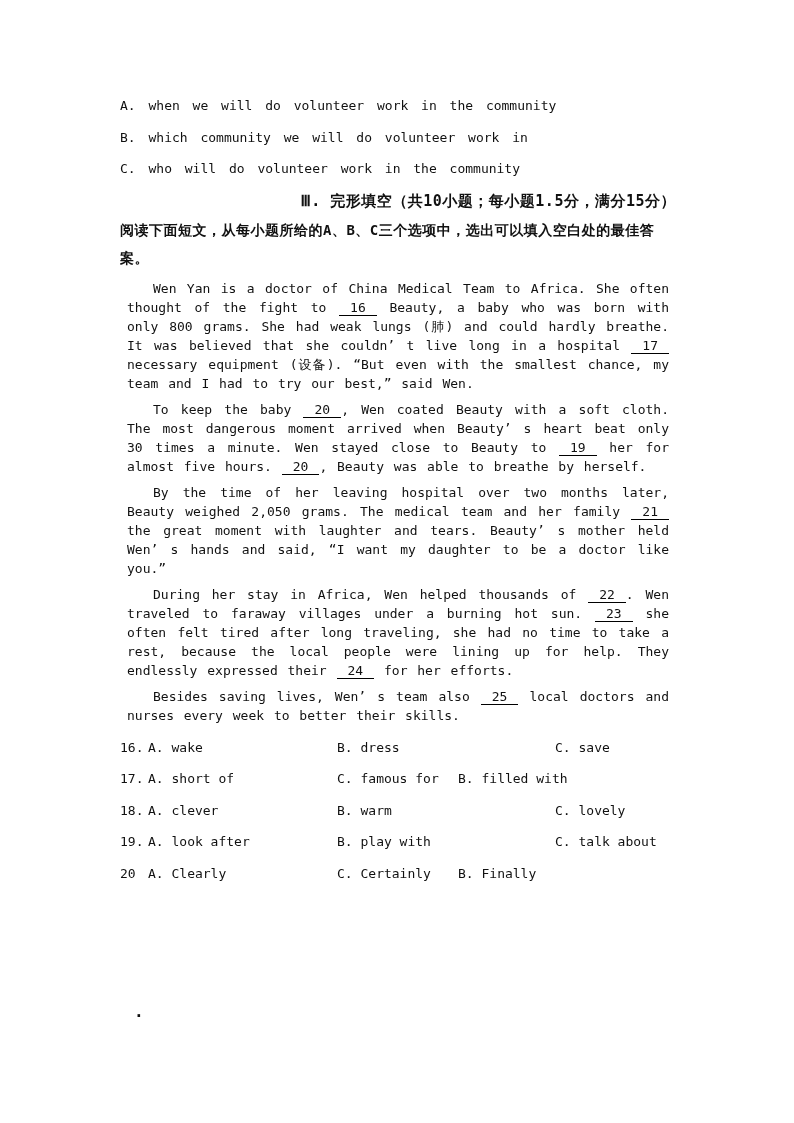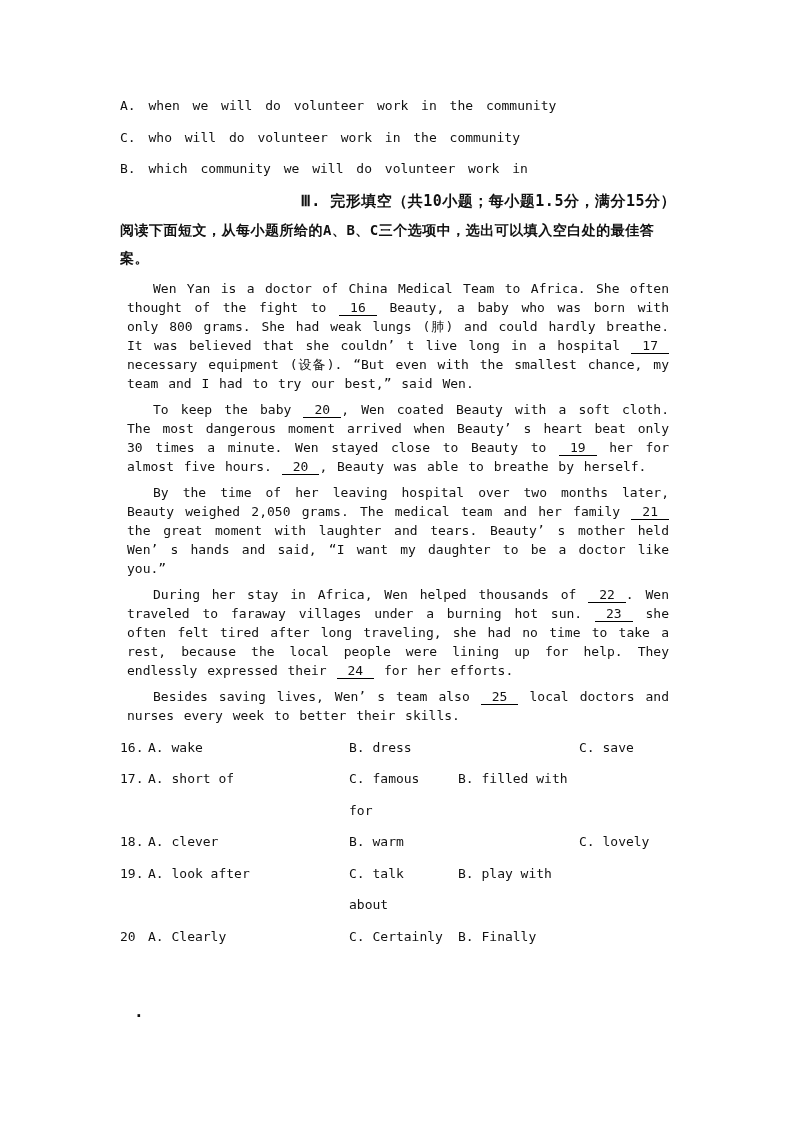--- a/index.html
+++ b/index.html
@@ -52,21 +52,20 @@
   .blank {
     border-bottom: 1px solid #000;
     padding: 0 11px;
     white-space: nowrap;
   }
   .questions { margin-top: 1px; }
   .q-row {
     display: flex;
     font-size: 13px;
     line-height: 31.5px;
-    gap: 12px;
   }
   .q-cell { display: block; }
   .c1 { width: 217px; }
   .c2 { width: 218px; }
   .c3 { flex: 1; }
   .q-num { display: inline-block; min-width: 28px; }
   .stray {
     position: absolute;
     left: 134px; top: 1004px;
     font-size: 16px;
@@ -74,22 +73,22 @@
     line-height: 16px;
   }
 </style>
 </head>
 <body>
 
 <div class="page">
   <div class="content">
 
     <div class="opt-line">A. when we will do volunteer work in the community</div>
+    <div class="opt-line">B. which community we will do volunteer work in</div>
     <div class="opt-line">C. who will do volunteer work in the community</div>
-    <div class="opt-line">B. which community we will do volunteer work in</div>
 
     <div class="heading">Ⅲ. 完形填空（共10小题；每小题1.5分，满分15分）</div>
     <div class="instructions">阅读下面短文，从每小题所给的A、B、C三个选项中，选出可以填入空白处的最佳答案。</div>
 
     <p class="para">Wen Yan is a doctor of China Medical Team to Africa. She often thought of the fight to <span class="blank">16</span> Beauty, a baby who was born with only 800 grams. She had weak lungs (肺) and could hardly breathe. It was believed that she couldn’ t live long in a hospital <span class="blank">17</span> necessary equipment (设备). “But even with the smallest chance, my team and I had to try our best,” said Wen.</p>
     <p class="para">To keep the baby <span class="blank">20</span>, Wen coated Beauty with a soft cloth. The most dangerous moment arrived when Beauty’ s heart beat only 30 times a minute. Wen stayed close to Beauty to <span class="blank">19</span> her for almost five hours. <span class="blank">20</span>, Beauty was able to breathe by herself.</p>
     <p class="para">By the time of her leaving hospital over two months later, Beauty weighed 2,050 grams. The medical team and her family <span class="blank">21</span> the great moment with laughter and tears. Beauty’ s mother held Wen’ s hands and said, “I want my daughter to be a doctor like you.”</p>
     <p class="para">During her stay in Africa, Wen helped thousands of <span class="blank">22</span>. Wen traveled to faraway villages under a burning hot sun. <span class="blank">23</span> she often felt tired after long traveling, she had no time to take a rest, because the local people were lining up for help. They endlessly expressed their <span class="blank">24</span> for her efforts.</p>
     <p class="para">Besides saving lives, Wen’ s team also <span class="blank">25</span> local doctors and nurses every week to better their skills.</p>
 
@@ -108,22 +107,22 @@
       </div>
 
       <div class="q-row">
         <span class="q-cell c1"><span class="q-num">18.</span><span>A. clever</span></span>
         <span class="q-cell c2">B. warm</span>
         <span class="q-cell c3">C. lovely</span>
       </div>
 
       <div class="q-row">
         <span class="q-cell c1"><span class="q-num">19.</span><span>A. look after</span></span>
+        <span class="q-cell c2">B. play with</span>
         <span class="q-cell c3">C. talk about</span>
-        <span class="q-cell c2">B. play with</span>
       </div>
 
       <div class="q-row">
         <span class="q-cell c1"><span class="q-num">20</span><span>A. Clearly</span></span>
         <span class="q-cell c3">C. Certainly</span>
         <span class="q-cell c2">B. Finally</span>
       </div>
 
     </div>
   </div>

